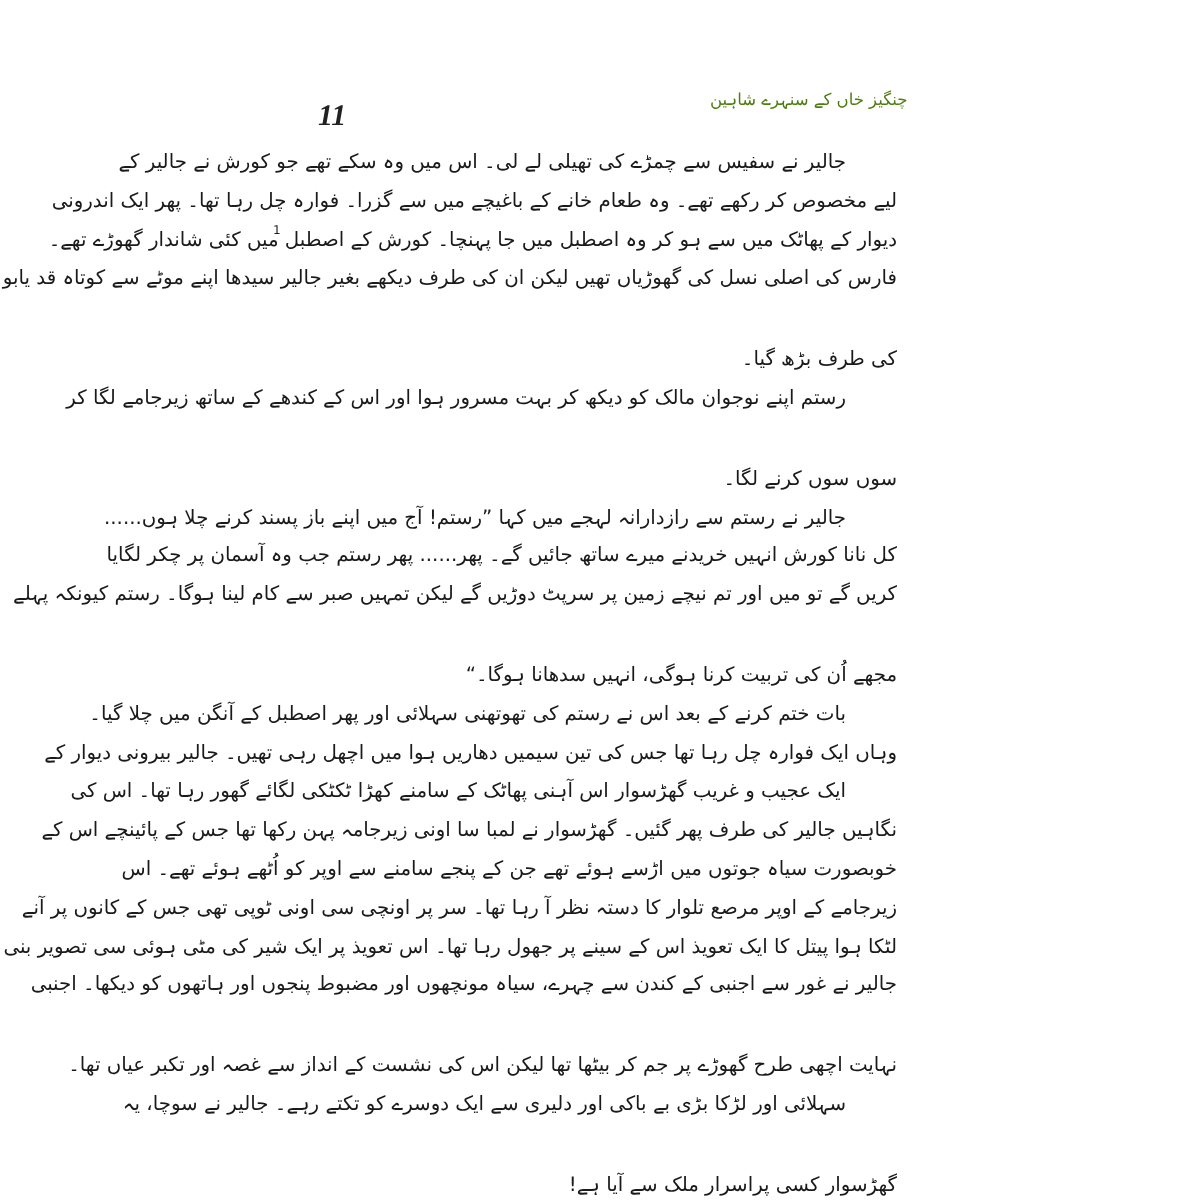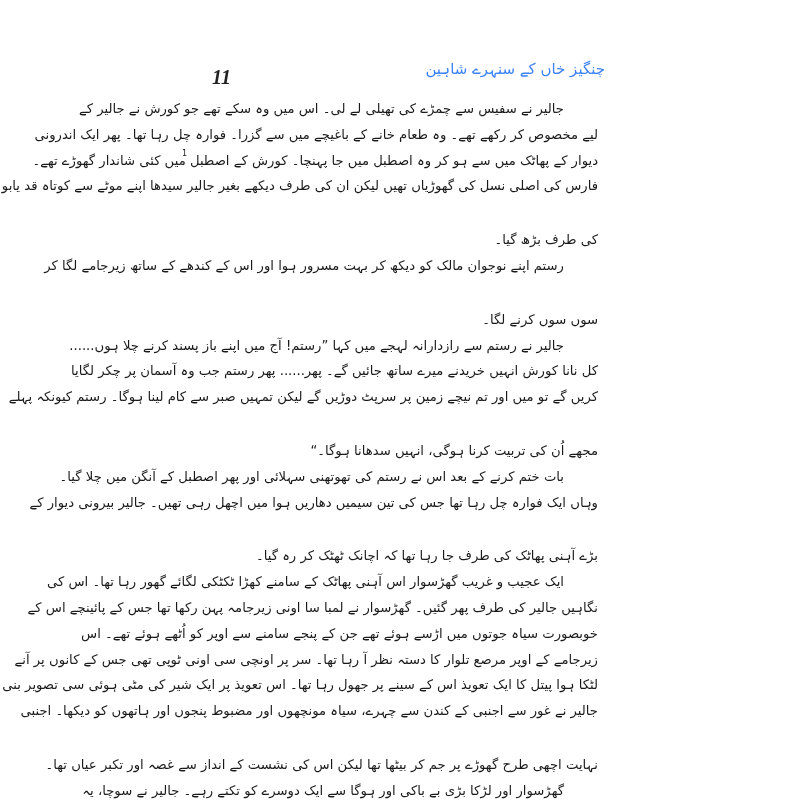--- a/index.html
+++ b/index.html
@@ -1,18 +1,18 @@
 <!DOCTYPE html>
 <html><head>
 <meta charset="utf-8">
 <style>
   html,body{margin:0;padding:0;background:#ffffff;}
   body{width:800px;height:800px;position:relative;overflow:hidden;}
   .page{position:absolute;left:0;top:0;width:800px;height:800px;background:#fff;}
-  .header-title{position:absolute;top:60px;right:195px;font-family:"DejaVu Sans",sans-serif;font-size:15px;color:#3b82f6;direction:rtl;}
+  .header-title{position:absolute;top:60px;right:195px;font-family:"DejaVu Sans",sans-serif;font-size:11px;color:#4d7c0f;direction:rtl;}
   .page-num{position:absolute;top:66px;left:212px;font-family:"Liberation Serif",serif;font-style:italic;font-weight:bold;font-size:20px;color:#222;}
   .body{position:absolute;top:96px;left:192px;width:406px;direction:rtl;font-family:"DejaVu Sans",sans-serif;font-size:13.2px;color:#1a1a1a;}
   .line{height:25.8px;line-height:25.8px;white-space:nowrap;text-align:justify;text-align-last:justify;overflow:visible;}
   .line.short{text-align-last:right;margin-top:28px;}
   .line.indent{padding-right:34px;}
   .footnote-mark{position:absolute;left:-10px;font-size:8px;line-height:8px;}
   .line-wrap{position:relative;}
 </style>
 </head>
 <body>
@@ -31,24 +31,23 @@
       <div class="line">فارس کی اصلی نسل کی گھوڑیاں تھیں لیکن ان کی طرف دیکھے بغیر جالیر سیدھا اپنے موٹے سے کوتاہ قد یابو</div>
       <div class="line short">کی طرف بڑھ گیا۔</div>
       <div class="line indent">رستم اپنے نوجوان مالک کو دیکھ کر بہت مسرور ہوا اور اس کے کندھے کے ساتھ زیرجامے لگا کر</div>
       <div class="line short">سوں سوں کرنے لگا۔</div>
       <div class="line indent">جالیر نے رستم سے رازدارانہ لہجے میں کہا ”رستم! آج میں اپنے باز پسند کرنے چلا ہوں......</div>
       <div class="line">کل نانا کورش انہیں خریدنے میرے ساتھ جائیں گے۔ پھر...... پھر رستم جب وہ آسمان پر چکر لگایا</div>
       <div class="line">کریں گے تو میں اور تم نیچے زمین پر سرپٹ دوڑیں گے لیکن تمہیں صبر سے کام لینا ہوگا۔ رستم کیونکہ پہلے</div>
       <div class="line short">مجھے اُن کی تربیت کرنا ہوگی، انہیں سدھانا ہوگا۔“</div>
       <div class="line indent">بات ختم کرنے کے بعد اس نے رستم کی تھوتھنی سہلائی اور پھر اصطبل کے آنگن میں چلا گیا۔</div>
       <div class="line">وہاں ایک فوارہ چل رہا تھا جس کی تین سیمیں دھاریں ہوا میں اچھل رہی تھیں۔ جالیر بیرونی دیوار کے</div>
-      <div class="line short">بڑے آہنی پھاٹک کی طرف جا رہا تھا کہ اچانک ٹھٹک کر رہ گیا۔</div>
       <div class="line indent">ایک عجیب و غریب گھڑسوار اس آہنی پھاٹک کے سامنے کھڑا ٹکٹکی لگائے گھور رہا تھا۔ اس کی</div>
       <div class="line">نگاہیں جالیر کی طرف پھر گئیں۔ گھڑسوار نے لمبا سا اونی زیرجامہ پہن رکھا تھا جس کے پائینچے اس کے</div>
       <div class="line">خوبصورت سیاہ جوتوں میں اڑسے ہوئے تھے جن کے پنجے سامنے سے اوپر کو اُٹھے ہوئے تھے۔ اس</div>
       <div class="line">زیرجامے کے اوپر مرصع تلوار کا دستہ نظر آ رہا تھا۔ سر پر اونچی سی اونی ٹوپی تھی جس کے کانوں پر آنے</div>
       <div class="line">لٹکا ہوا پیتل کا ایک تعویذ اس کے سینے پر جھول رہا تھا۔ اس تعویذ پر ایک شیر کی مٹی ہوئی سی تصویر بنی تھی۔</div>
       <div class="line">جالیر نے غور سے اجنبی کے کندن سے چہرے، سیاہ مونچھوں اور مضبوط پنجوں اور ہاتھوں کو دیکھا۔ اجنبی</div>
       <div class="line short">نہایت اچھی طرح گھوڑے پر جم کر بیٹھا تھا لیکن اس کی نشست کے انداز سے غصہ اور تکبر عیاں تھا۔</div>
-      <div class="line indent">گھڑسوار اور لڑکا بڑی بے باکی اور ہوگا سے ایک دوسرے کو تکتے رہے۔ جالیر نے سوچا، یہ</div>
+      <div class="line indent">سہلائی اور لڑکا بڑی بے باکی اور دلیری سے ایک دوسرے کو تکتے رہے۔ جالیر نے سوچا، یہ</div>
       <div class="line short">گھڑسوار کسی پراسرار ملک سے آیا ہے!</div>
     </div>
 </div>
 
 </body></html>

